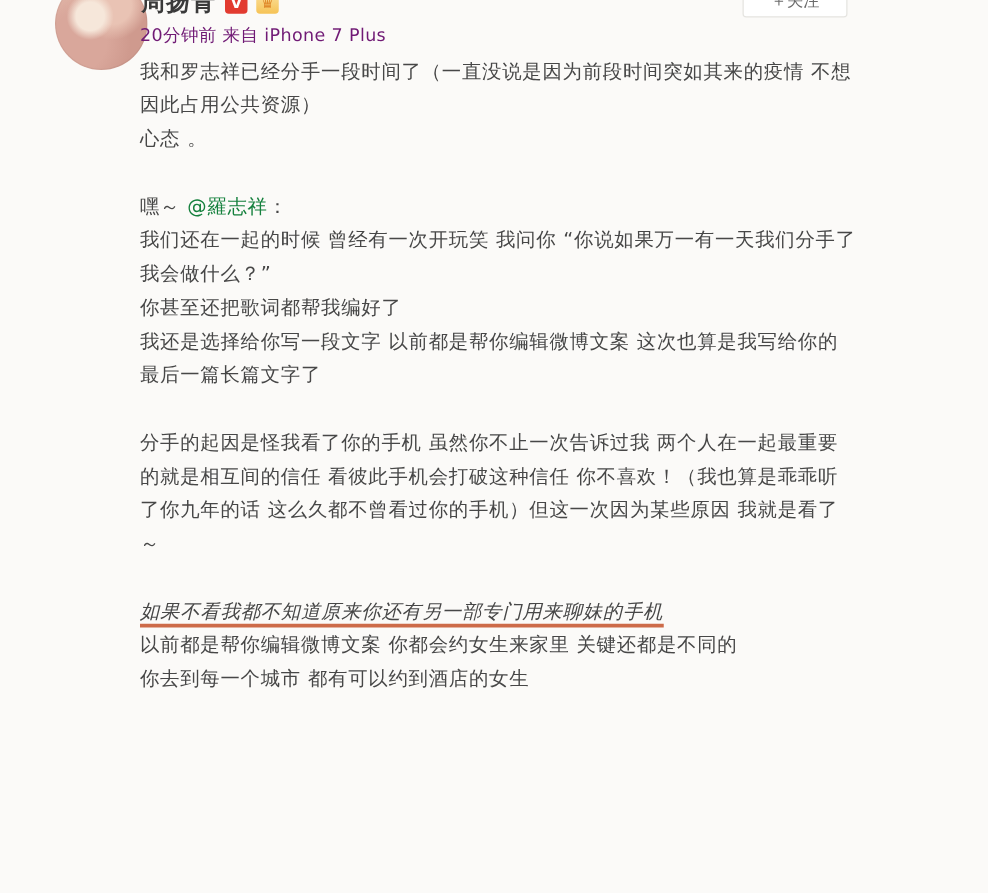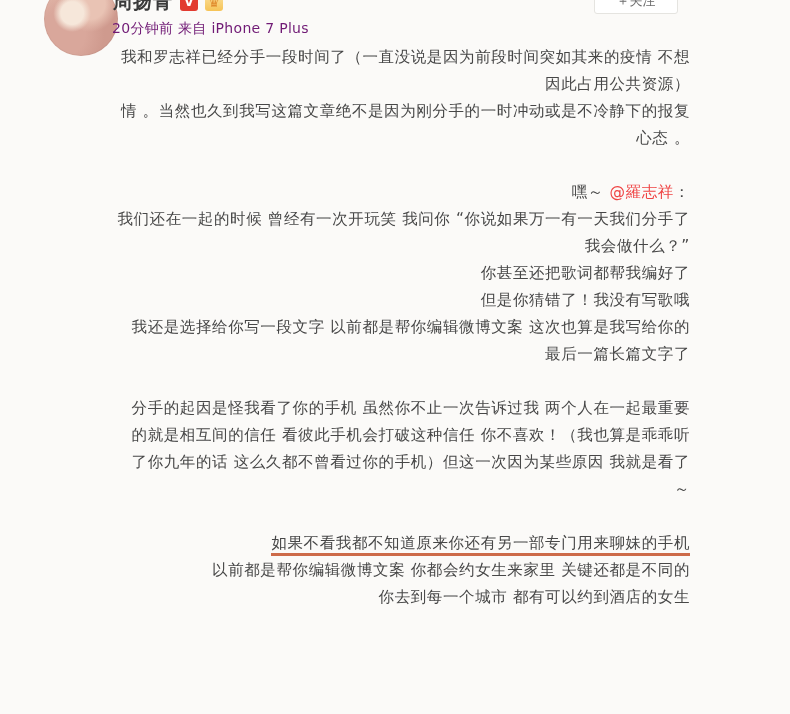--- a/index.html
+++ b/index.html
@@ -36,24 +36,24 @@
     font-size:13px;color:#6b6b6b;font-family:"DejaVu Sans", sans-serif;
     display:flex;align-items:center;justify-content:center;cursor:pointer;
   }
 
   .meta{position:absolute;left:112px;top:20px;font-size:14px;color:#701a75;letter-spacing:0.3px;}
 
   .content{
     position:absolute;left:112px;top:44px;width:578px;
     font-size:15.5px;line-height:27px;color:#474747;letter-spacing:0.6px;
   }
-  .line{white-space:nowrap;text-align:right;}
+  .line{white-space:nowrap;}
   .line.blank{height:27px;}
-  .u{border-bottom:3px solid #cd6b49;padding-bottom:1px;}
-  .mention{color:#ef4444;}
+  .u{border-bottom:3px solid #cd6b49;padding-bottom:1px;font-style:italic;}
+  .mention{color:#15803d;}
 </style>
 </head>
 <body>
 
 <div class="post">
 
   <div class="avatar"></div>
 
   <div class="name-row">
     <span class="username">周扬青</span>
@@ -61,28 +61,26 @@
     <span class="badge badge-crown">♛</span>
   </div>
 
   <button class="follow">＋关注</button>
 
   <div class="meta">20分钟前 来自 iPhone 7 Plus</div>
 
   <div class="content" id="content">
       <div class="line">我和罗志祥已经分手一段时间了（一直没说是因为前段时间突如其来的疫情 不想</div>
       <div class="line">因此占用公共资源）</div>
-      <div class="line">情 。当然也久到我写这篇文章绝不是因为刚分手的一时冲动或是不冷静下的报复</div>
       <div class="line">心态 。</div>
       <div class="line blank">&nbsp;</div>
       <div class="line"><span>嘿～ </span><span class="mention">@羅志祥</span><span>：</span></div>
       <div class="line">我们还在一起的时候 曾经有一次开玩笑 我问你 “你说如果万一有一天我们分手了</div>
       <div class="line">我会做什么？”</div>
       <div class="line">你甚至还把歌词都帮我编好了</div>
-      <div class="line">但是你猜错了！我没有写歌哦</div>
       <div class="line">我还是选择给你写一段文字 以前都是帮你编辑微博文案 这次也算是我写给你的</div>
       <div class="line">最后一篇长篇文字了</div>
       <div class="line blank">&nbsp;</div>
       <div class="line">分手的起因是怪我看了你的手机 虽然你不止一次告诉过我 两个人在一起最重要</div>
       <div class="line">的就是相互间的信任 看彼此手机会打破这种信任 你不喜欢！（我也算是乖乖听</div>
       <div class="line">了你九年的话 这么久都不曾看过你的手机）但这一次因为某些原因 我就是看了</div>
       <div class="line">～</div>
       <div class="line blank">&nbsp;</div>
       <div class="line"><span class="u">如果不看我都不知道原来你还有另一部专门用来聊妹的手机</span></div>
       <div class="line">以前都是帮你编辑微博文案 你都会约女生来家里 关键还都是不同的</div>

